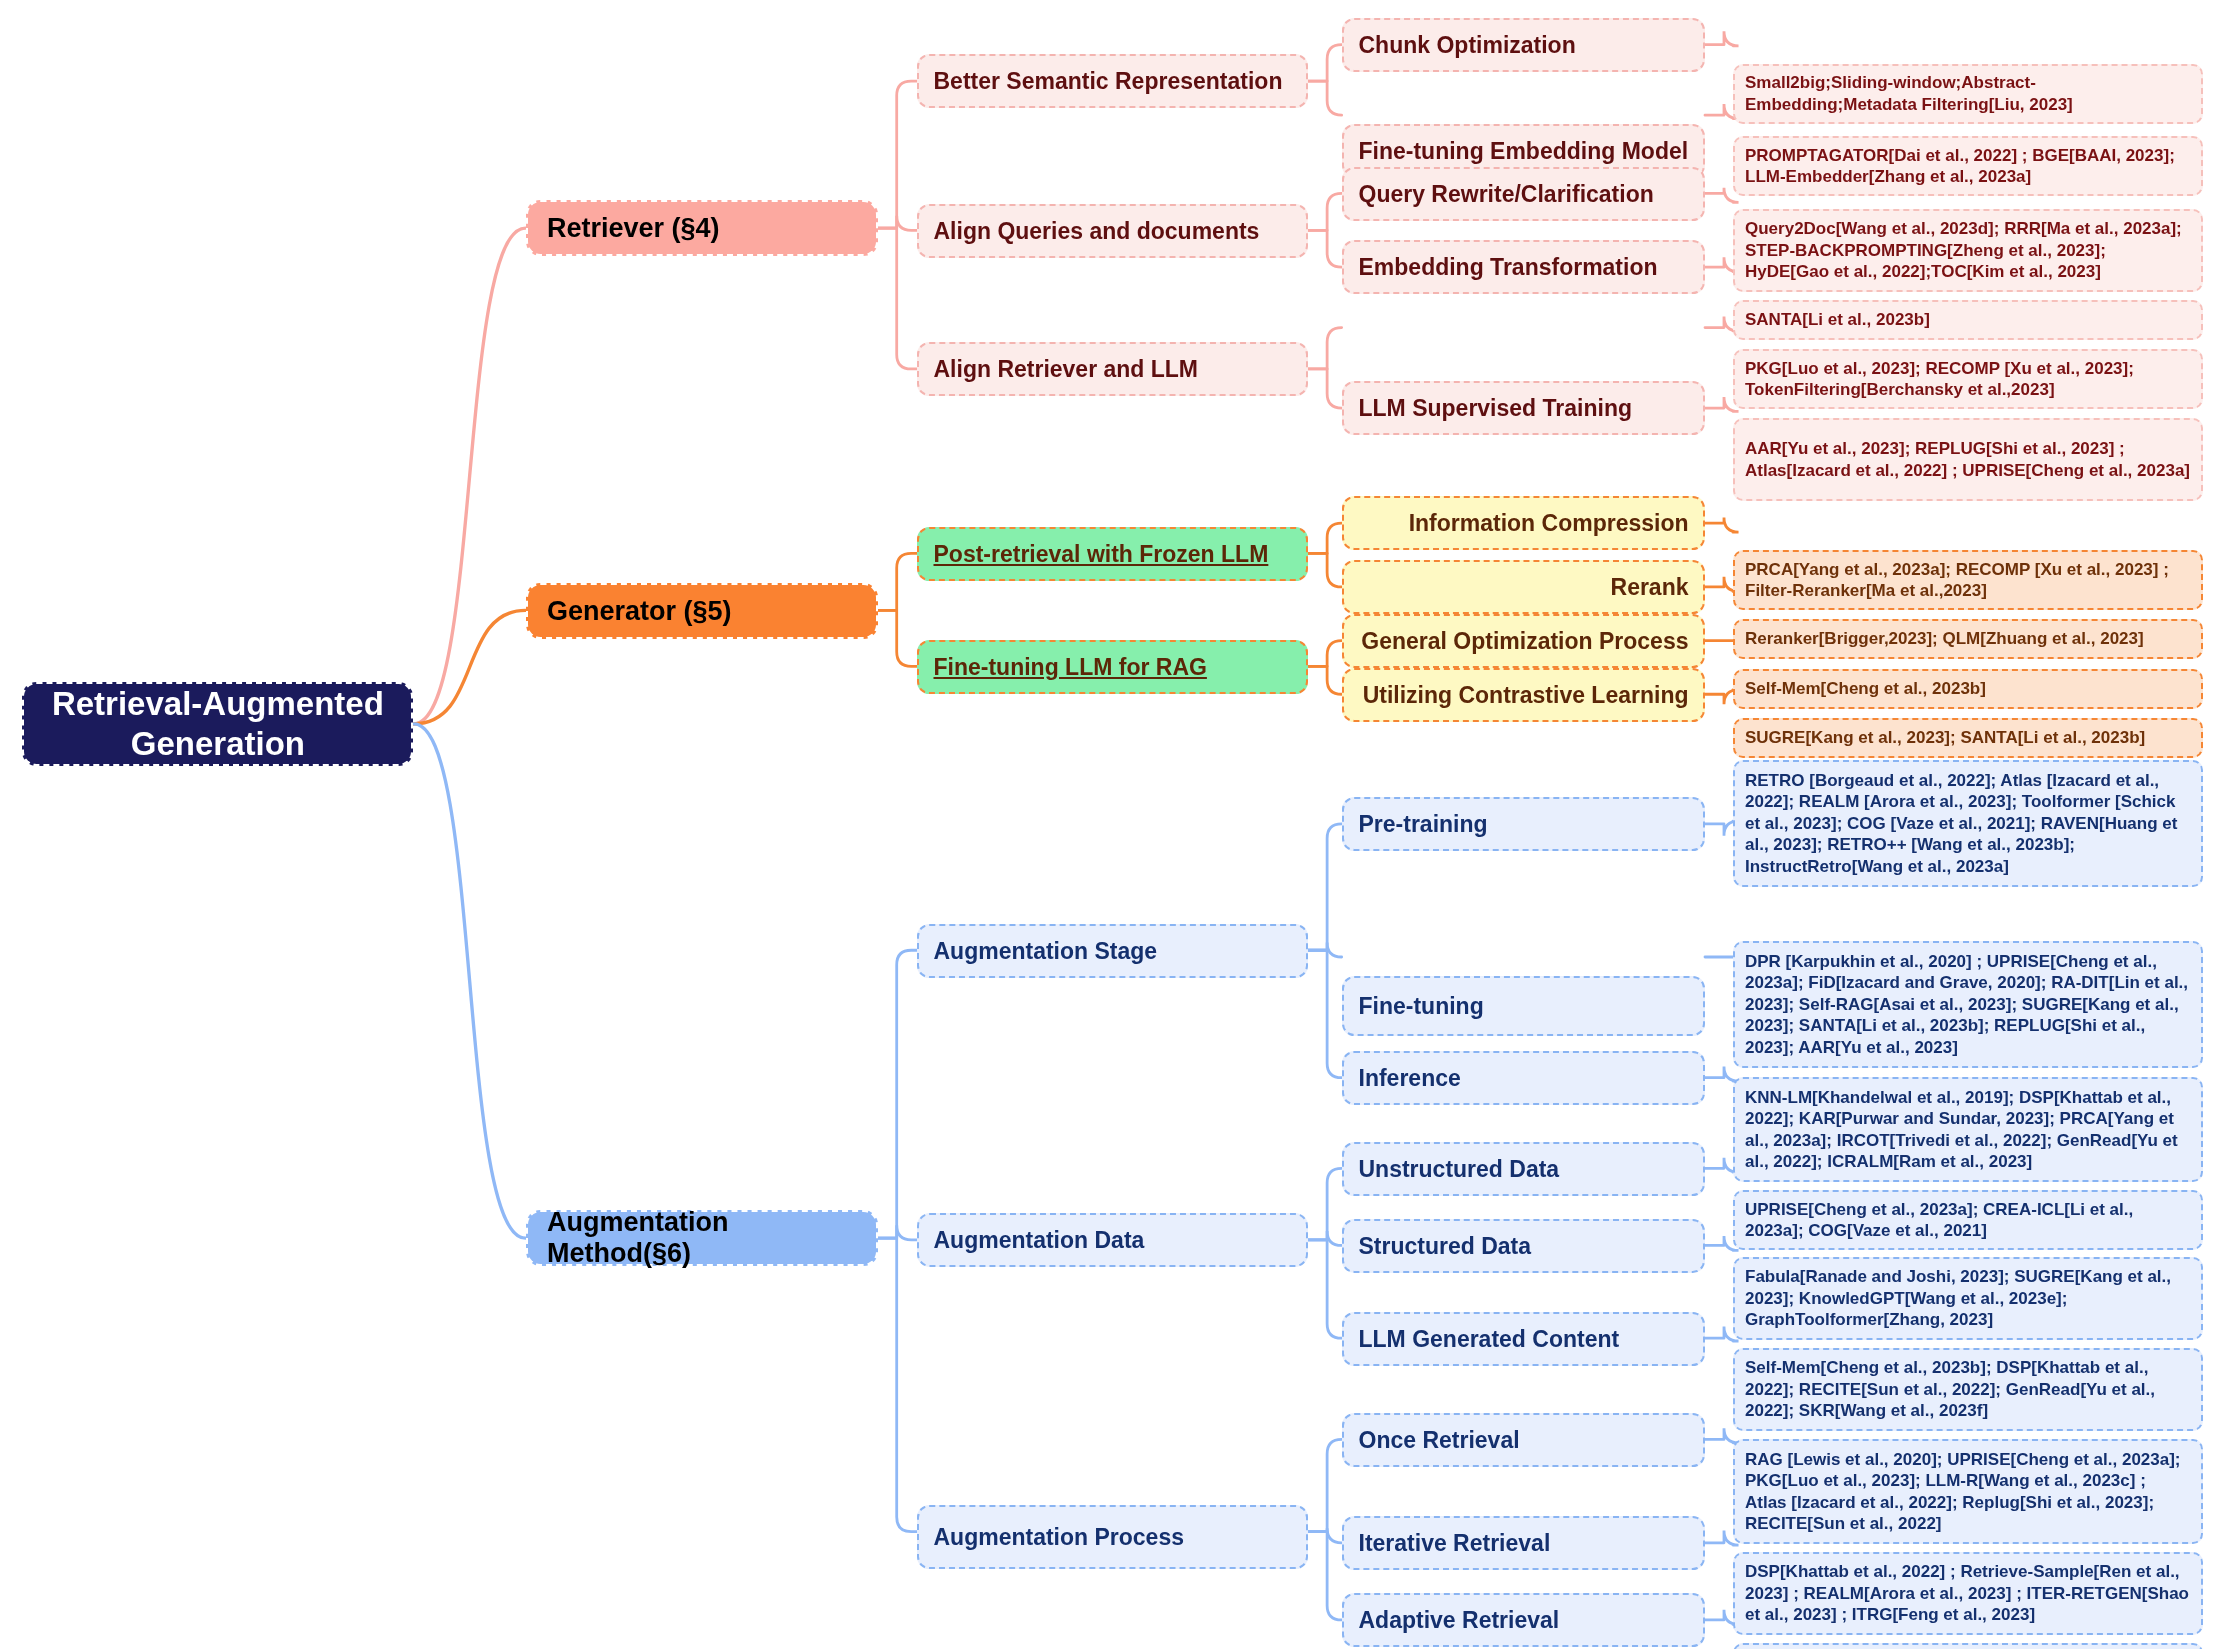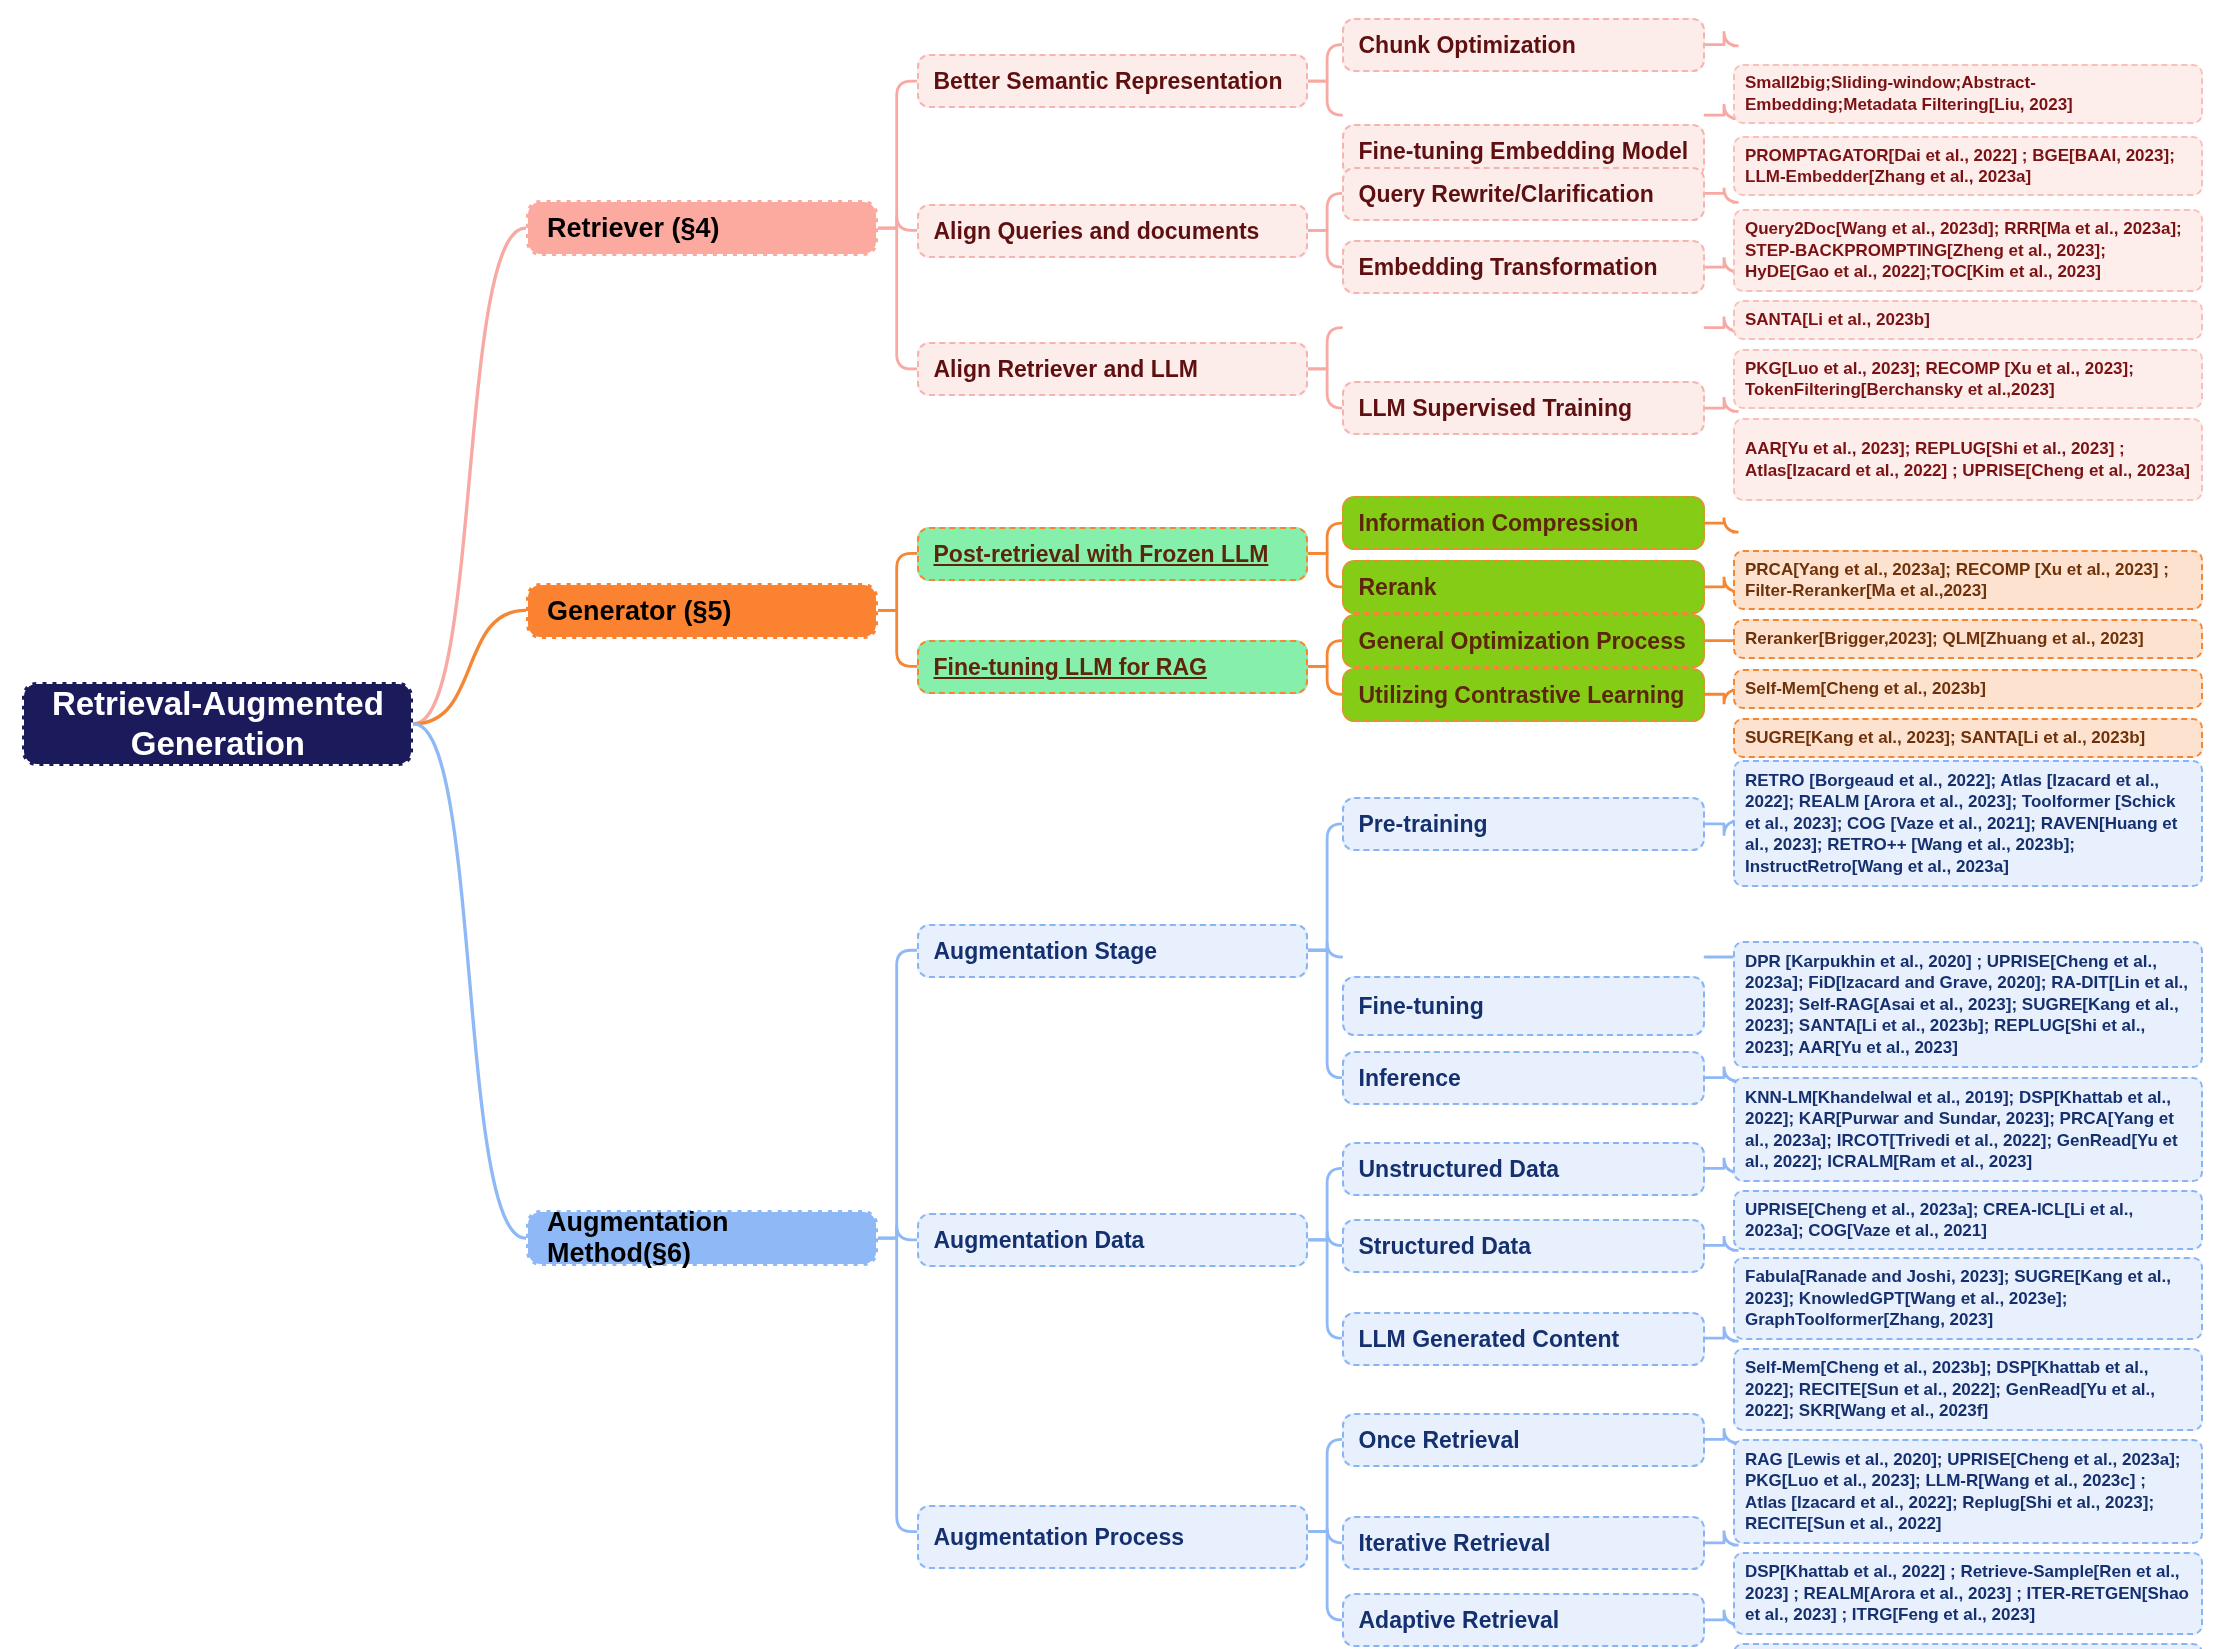--- a/index.html
+++ b/index.html
@@ -31,21 +31,21 @@
 
   
   .l2{font-size:23px;font-weight:700;padding:0 14.5px;border-radius:12.3px;border-style:dashed;border-width:2.2px;}
   .l2.red{background:#fcecea;border-color:#f4b4b0;color:#5e0f10;}
   .l2.orange{background:#86efac;border-color:#f58634;color:#5c2708;text-decoration:underline;}
   .l2.blue{background:#e8effd;border-color:#89b4f3;color:#14306e;}
 
   
   .l3{font-size:23px;font-weight:700;padding:0 14.5px;border-radius:12.3px;border-style:dashed;border-width:2.2px;}
   .l3.red{background:#fcecea;border-color:#f4b4b0;color:#5e0f10;}
-  .l3.orange{background:#84cc16;border-color:#f58634;color:#5c2708;}
+  .l3.orange{background:#fef9c3;border-color:#f58634;color:#5c2708;text-align:right;}
   .l3.blue{background:#e8effd;border-color:#89b4f3;color:#14306e;}
 
   
   .leaf{font-size:17px;font-weight:700;line-height:1.26;padding:5.6px 10px;
         border-radius:10px;border-style:dashed;border-width:2.2px;align-items:center;margin-top:48px;}
   .leaf.red{background:#fdeeec;border-color:#f6c0bb;color:#7a1113;}
   .leaf.orange{background:#fde3cf;border-color:#f58634;color:#6e3109;}
   .leaf.blue{background:#e8effd;border-color:#89b4f3;color:#14306e;}
 </style>
 </head>
@@ -192,21 +192,21 @@
     </div>
     <div class="node leaf blue" style="left: 1733px; top: 712px; width: 470px; height: 127px;">
       <span class="txt">RETRO [Borgeaud et al., 2022]; Atlas [Izacard et al., 2022]; REALM [Arora et al., 2023]; Toolformer [Schick et al., 2023]; COG [Vaze et al., 2021]; RAVEN[Huang et al., 2023]; RETRO++ [Wang et al., 2023b]; InstructRetro[Wang et al., 2023a]</span>
     </div>
     <div class="node l3 blue" style="left: 1342px; top: 976px; width: 363px; height: 60px;">
       <span class="txt">Fine-tuning</span>
     </div>
     <div class="node leaf blue" style="left: 1733px; top: 893px; width: 470px; height: 127px;">
       <span class="txt">DPR [Karpukhin et al., 2020] ; UPRISE[Cheng et al., 2023a]; FiD[Izacard and Grave, 2020]; RA-DIT[Lin et al., 2023]; Self-RAG[Asai et al., 2023]; SUGRE[Kang et al., 2023]; SANTA[Li et al., 2023b]; REPLUG[Shi et al., 2023]; AAR[Yu et al., 2023]</span>
     </div>
-    <div class="node l3 blue" style="left: 1342px; top: 1051px; width: 363px; height: 54px;">
+    <div class="node l3 blue" style="left: 1342px; top: 1051px; width: 363px; height: 54px; border-radius: 12px;">
       <span class="txt">Inference</span>
     </div>
     <div class="node leaf blue" style="left: 1733px; top: 1029px; width: 470px; height: 105px;">
       <span class="txt">KNN-LM[Khandelwal et al., 2019]; DSP[Khattab et al., 2022]; KAR[Purwar and Sundar, 2023]; PRCA[Yang et al., 2023a]; IRCOT[Trivedi et al., 2022]; GenRead[Yu et al., 2022]; ICRALM[Ram et al., 2023]</span>
     </div>
     <div class="node l2 blue" style="left: 917px; top: 1213px; width: 391px; height: 54px; border-radius: 13px;">
       <span class="txt">Augmentation Data</span>
     </div>
     <div class="node l3 blue" style="left: 1342px; top: 1142px; width: 363px; height: 54px;">
       <span class="txt">Unstructured Data</span>

